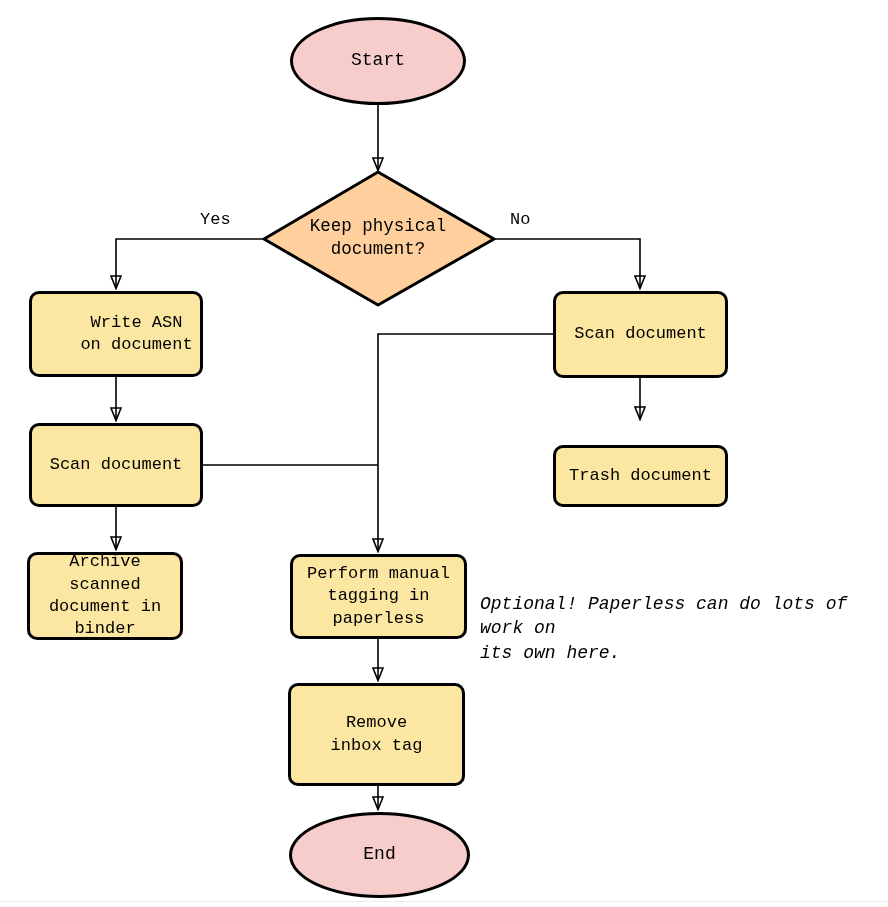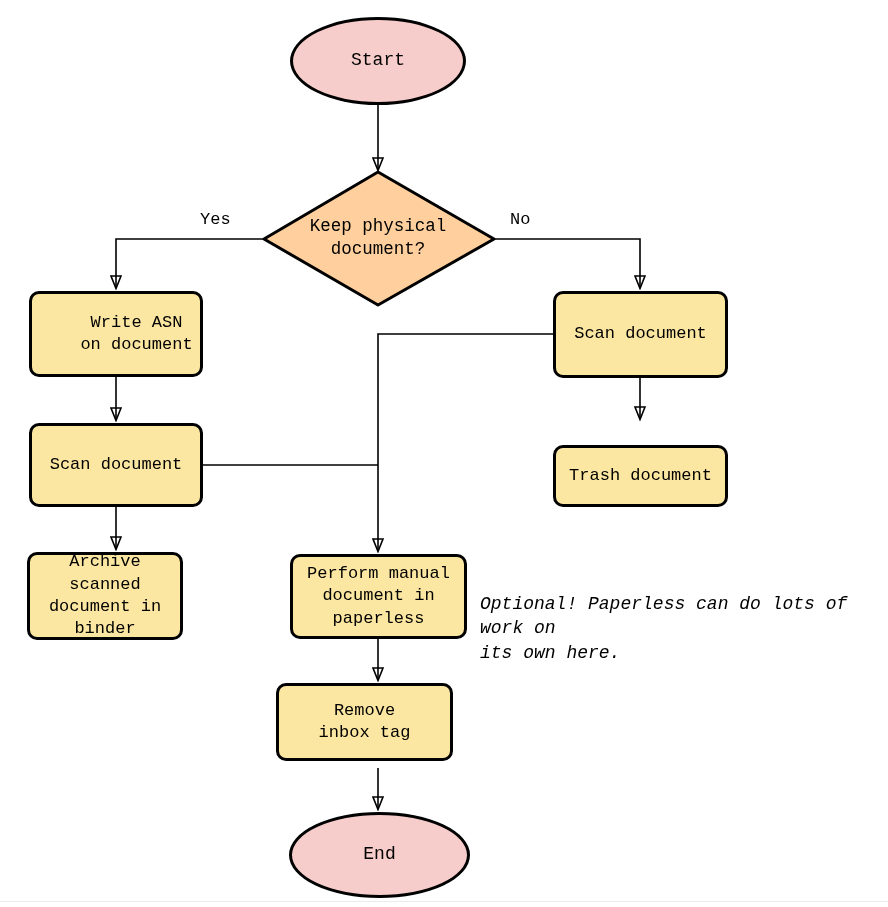--- a/index.html
+++ b/index.html
@@ -106,26 +106,26 @@
 
   <div class="node process" style="left:27px;top:552px;width:156px;height:88px;">Archive scanned
 document in
 binder</div>
 
   <div class="node process" style="left:553px;top:291px;width:175px;height:87px;">Scan document</div>
 
   <div class="node process" style="left:553px;top:445px;width:175px;height:62px;">Trash document</div>
 
   <div class="node process" style="left:290px;top:554px;width:177px;height:85px;">Perform manual
-document in
+tagging in
 paperless</div>
 
   <div class="annotation" style="left:480px;top:592px;width:408px;">Optional! Paperless can do lots of work on
 its own here.</div>
 
-  <div class="node process" style="left:276px;top:683px;width:177px;height:78px;">Remove
+  <div class="node process" style="left:288px;top:683px;width:177px;height:103px;">Remove
 inbox tag</div>
 
   <div class="node terminator" style="left:289px;top:812px;width:181px;height:86px;">End</div>
 
   <div class="page-bottom-line"></div>
 
 </div>
 
 </body></html>

